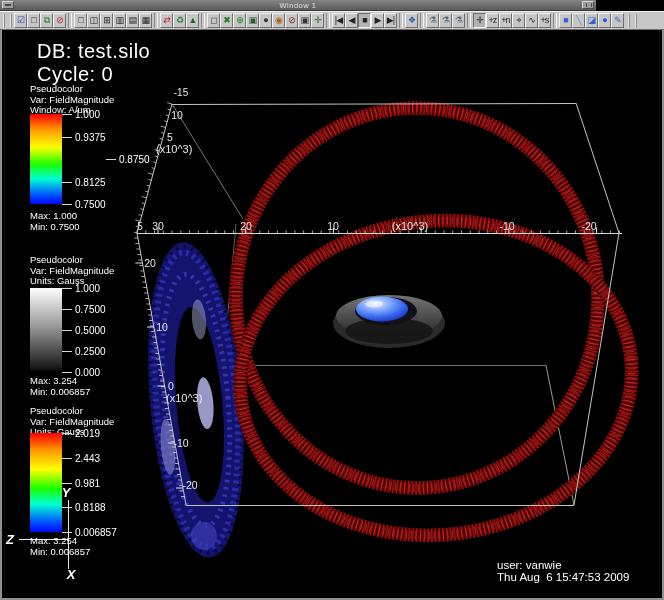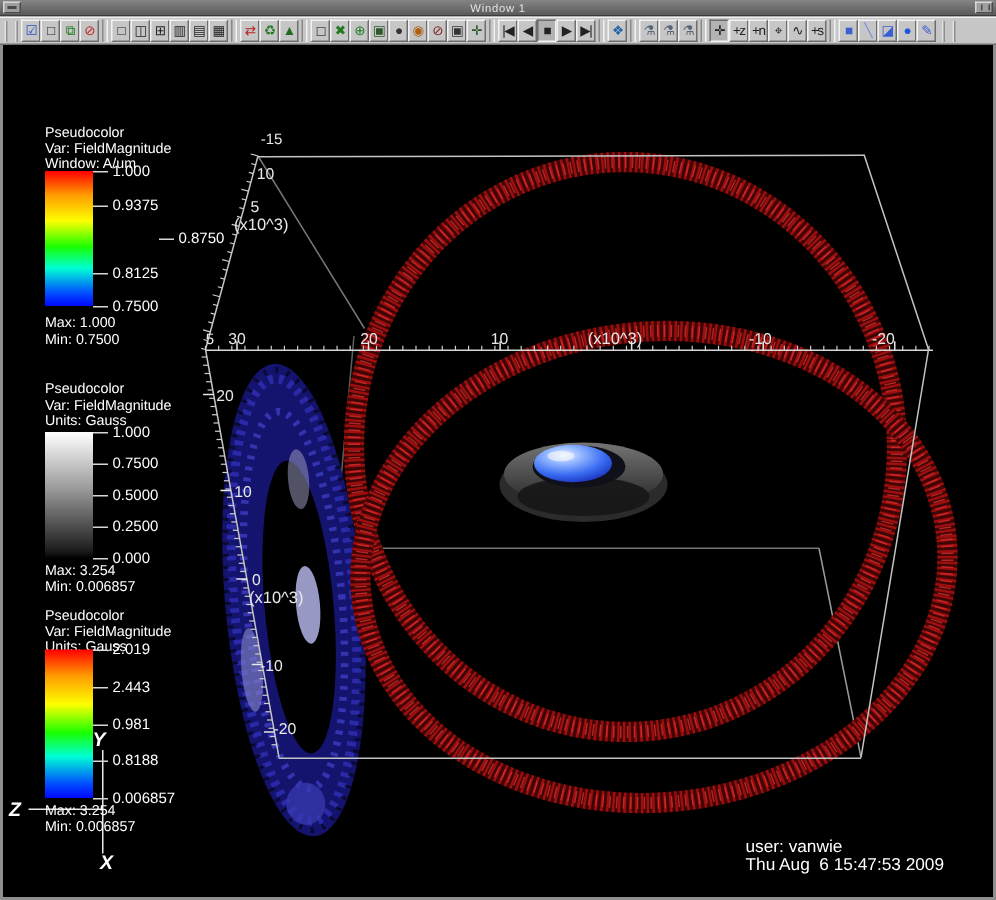--- a/index.html
+++ b/index.html
@@ -1,18 +1,18 @@
 <!DOCTYPE html>
 <html><head>
 <meta charset="utf-8">
 <style>
   html,body{margin:0;padding:0;background:#222;}
   .app{position:relative;width:664px;height:600px;background:#000;font-family:"Liberation Sans",sans-serif;overflow:hidden;}
   
-  .titlebar{position:absolute;left:0;top:0;width:664px;height:11px;background:linear-gradient(#858585,#5a5a5a);border-bottom:1px solid #3a3a3a;box-sizing:border-box;}
+  .titlebar{position:absolute;left:0;top:0;width:596px;height:11px;background:linear-gradient(#858585,#5a5a5a);border-bottom:1px solid #3a3a3a;box-sizing:border-box;}
   .titlebar .ttext{position:absolute;left:0;right:0;top:1px;text-align:center;font-size:7.5px;color:#e2e2e2;letter-spacing:.5px;}
   .tbtn{position:absolute;top:1px;width:12px;height:8px;background:#9e9e9e;border:1px solid;border-color:#d6d6d6 #4c4c4c #4c4c4c #d6d6d6;box-sizing:border-box;}
   .tbtn.left{left:2px;}
   .tbtn.left::after{content:"";position:absolute;left:2px;top:2px;width:6px;height:2px;background:#4a4a4a;}
   .tbtn.right{right:2px;}
   .tbtn.right::after{content:"";position:absolute;left:3px;top:1px;width:4px;height:4px;border-left:1px solid #4a4a4a;border-right:1px solid #4a4a4a;}
   
   .toolbar{position:absolute;left:0;top:11px;width:664px;height:19px;background:#c6c6c6;border-top:1px solid #efefef;border-bottom:1px solid #6f6f6f;box-sizing:border-box;display:flex;align-items:center;padding-left:1px;}
   .tb-handle{width:5px;height:14px;margin:0 2px;border-left:2px ridge #e2e2e2;border-right:2px ridge #e2e2e2;}
   .tb-group{display:flex;align-items:center;}
@@ -444,20 +444,22 @@
 
       <g>
         <line x1="19" y1="539.5" x2="68" y2="539.5" stroke="#e8e8e8" stroke-width="1"></line>
         <line x1="68.5" y1="500" x2="68.5" y2="569" stroke="#e8e8e8" stroke-width="1"></line>
         <text x="6" y="544" fill="#ffffff" font-family="Liberation Sans, sans-serif" font-size="13" font-weight="bold" font-style="italic">Z</text>
         <text x="66" y="497" text-anchor="middle" fill="#ffffff" font-family="Liberation Sans, sans-serif" font-size="13" font-weight="bold" font-style="italic">Y</text>
         <text x="71" y="579" text-anchor="middle" fill="#ffffff" font-family="Liberation Sans, sans-serif" font-size="13" font-weight="bold" font-style="italic">X</text>
       </g>
     </svg>
 
+    <div class="ovl db-label">DB: test.silo</div>
+    <div class="ovl cycle-label">Cycle: 0</div>
     <div class="ovl user-label">user: vanwie</div>
     <div class="ovl date-label">Thu Aug  6 15:47:53 2009</div>
 
     <div class="legend lg1">
       <div class="tl">Pseudocolor</div>
       <div class="tl">Var: FieldMagnitude</div>
       <div class="tl">Window: A/um</div>
       <div class="lbar" style="top: 30px; height: 90px; background: linear-gradient(rgb(255, 0, 0) 0%, rgb(255, 157, 0) 18%, rgb(253, 255, 0) 37%, rgb(26, 255, 0) 56%, rgb(0, 255, 213) 72%, rgb(0, 81, 255) 90%, rgb(0, 8, 255) 100%);"></div>
       <div class="lt" style="top:26px;">
           <i></i>

